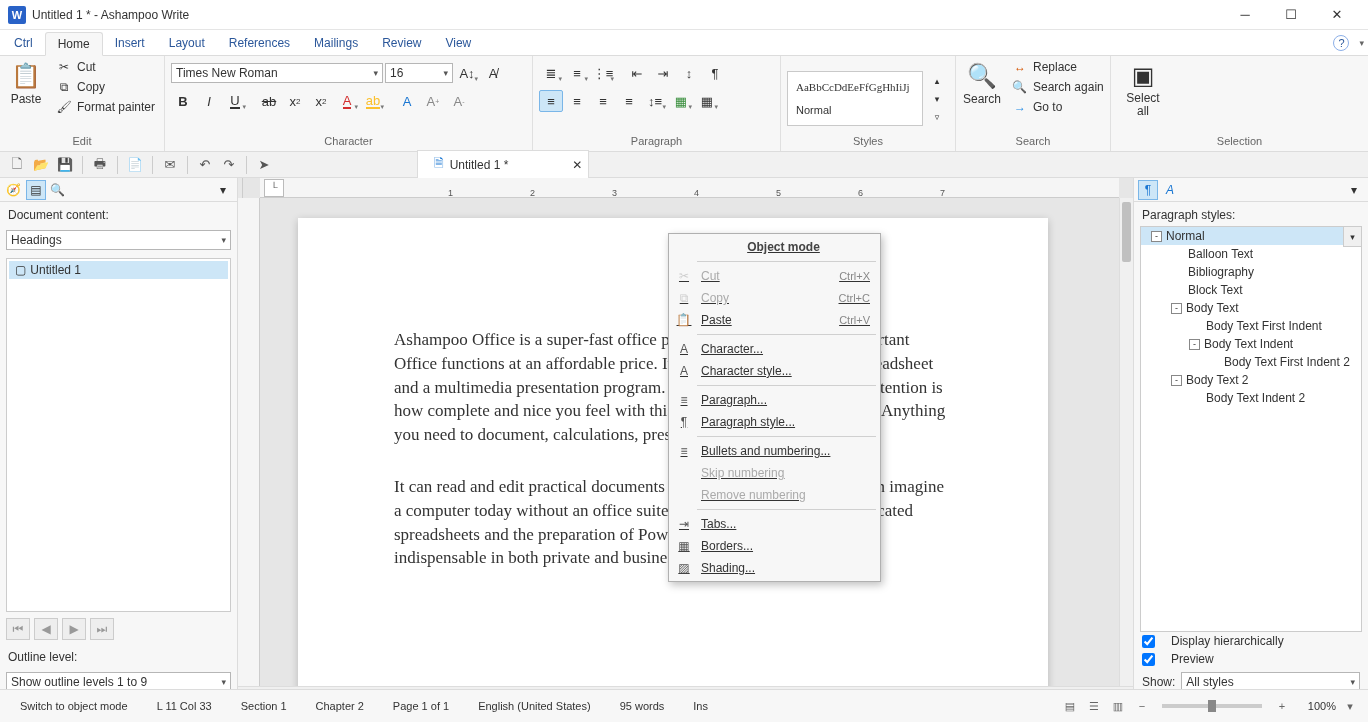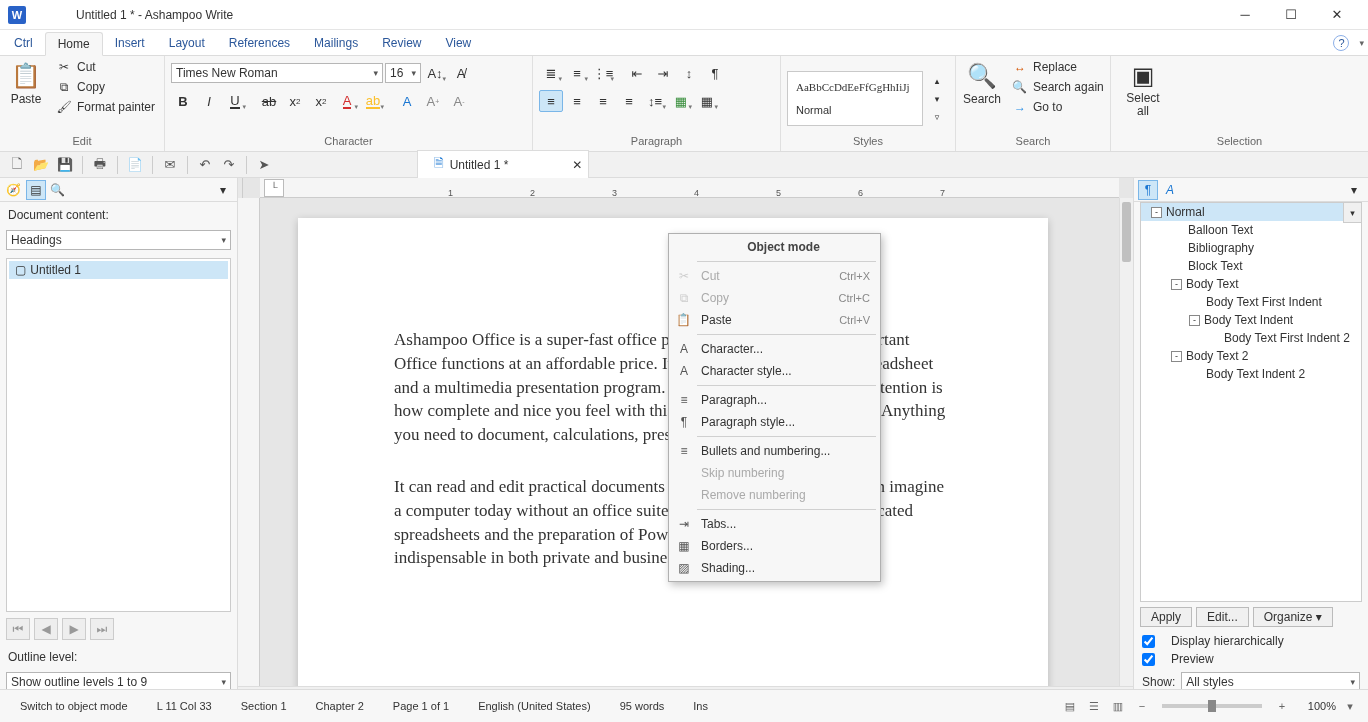--- a/index.html
+++ b/index.html
@@ -1,21 +1,21 @@
 <!DOCTYPE html>
 <html><head>
 <meta charset="utf-8">
 <style>
 * { box-sizing: border-box; margin: 0; padding: 0; }
 body { font-family: "Segoe UI", Tahoma, sans-serif; font-size: 12px; color: #333; background: #fff; width: 1368px; height: 722px; overflow: hidden; position: relative; }
 
 
 .titlebar { height: 30px; background: #fff; border-bottom: 1px solid #e5e5e5; display: flex; align-items: center; padding: 0 8px; }
 .titlebar .app-icon { width: 18px; height: 18px; background: #2962c7; color: #fff; font-weight: bold; display: inline-flex; align-items: center; justify-content: center; border-radius: 2px; font-size: 11px; margin-right: 6px; }
-.titlebar .title { font-size: 12px; margin-left: 44px; }
+.titlebar .title { font-size: 12px; }
 .titlebar .wbtns { margin-left: auto; display: flex; gap: 0; }
 .titlebar .wbtn { width: 46px; height: 30px; display: flex; align-items: center; justify-content: center; font-size: 13px; }
 
 
 .menubar { height: 26px; display: flex; align-items: center; border-bottom: 1px solid #dcdcdc; padding: 0 2px; }
 .menubar .mtab { padding: 4px 12px; font-size: 12px; color: #2b579a; }
 .menubar .mtab.active { background: #f7f7f7; border: 1px solid #dcdcdc; border-bottom-color: #f7f7f7; border-radius: 3px 3px 0 0; color: #333; position: relative; top: 1px; }
 .menubar .help { margin-left: auto; margin-right: 10px; color: #2b579a; font-size: 14px; border:1px solid #8db0e8; border-radius:50%; width:16px; height:16px; display:flex; align-items:center; justify-content:center; font-size:11px;}
 
 
@@ -71,21 +71,21 @@
 .ruler-v { position:absolute; top:20px; left:0; bottom:0; width:22px; background:#f5f5f5; border-right:1px solid #ccc; }
 .page { position:absolute; top:40px; left:60px; width:750px; height:560px; background:#fff; box-shadow: 0 2px 8px rgba(0,0,0,.2); }
 .page .body { position:absolute; left:96px; top:110px; right:100px; font-family:"Times New Roman", serif; font-size:17px; line-height:1.4; }
 .page .p { margin-bottom: 28px; }
 .vscroll { position:absolute; right:0; top:20px; bottom:0; width:14px; background:#f0f0f0; border-left:1px solid #ddd; }
 .vscroll .thumb { position:absolute; left:2px; right:2px; top:4px; height:60px; background:#c0c0c0; border-radius:2px; }
 .splitter-left { position:absolute; left:0; top:0; bottom:0; width:5px; background:#e8e8e8; border-right:1px solid #ccc; }
 .splitter-left .grip { position:absolute; top:50%; left:1px; width:3px; height:30px; background:repeating-linear-gradient(#999,#999 1px,transparent 1px,transparent 3px); transform:translateY(-50%); }
 
 
-.ctxmenu { position:absolute; left:668px; top:233px; width:213px; background:#f7f7f7; border:1px solid #b0b0b0; box-shadow:2px 3px 8px rgba(0,0,0,.25); z-index:100; padding:2px 0; }
+.ctxmenu { position:absolute; left:668px; top:233px; width:213px; background:#f7f7f7; border:1px solid #b0b0b0; box-shadow:2px 3px 8px rgba(0,0,0,.25); z-index:100; padding:2px 0;text-decoration:underline; }
 .ctxmenu .citem { display:flex; align-items:center; padding: 3px 10px 3px 6px; font-size:12px; gap:8px; height:22px; }
 .ctxmenu .citem.disabled { color:#aaa; }
 .ctxmenu .citem .cico { width:18px; display:inline-flex; justify-content:center; font-size:12px; color:#555; }
 .ctxmenu .citem.disabled .cico { color:#ccc; }
 .ctxmenu .citem .sc { margin-left:auto; color:#888; font-size:11px; }
 .ctxmenu .csep { height:1px; background:#d0d0d0; margin:3px 4px 3px 28px; }
 .ctxmenu .citem:first-child { font-weight:bold; color:#444; justify-content:center; padding-left: 28px;}
 
 
 .rightpanel { width:235px; border-left:1px solid #dcdcdc; background:#f7f7f7; display:flex; flex-direction:column; }
@@ -171,21 +171,21 @@
     <div class="label">Edit</div>
   </div>
 
   <div class="rgroup" style="width:368px;">
     <div class="content" style="flex-direction:column; gap:6px; width:100%; padding-top:4px;">
       <div class="row">
         <div class="combo" style="width:212px;">
             <span>Times New Roman</span>
             <span class="arr">▾</span>
           </div>
-        <div class="combo" style="width:36px;">
+        <div class="combo" style="width:68px;">
             <span>16</span>
             <span class="arr">▾</span>
           </div>
         <div class="ibtn dd">A↕</div>
         <div class="ibtn">A̸</div>
       </div>
       <div class="row">
         <div class="ibtn">
             <b>B</b>
           </div>
@@ -373,20 +373,21 @@
         <div class="thumb"></div>
       </div>
   </div>
 
   <div class="rightpanel">
     <div class="rptoolbar">
       <div class="rpbtn active" style="color:#1976d2">¶</div>
       <div class="rpbtn" style="color:#1976d2; font-style:italic">A</div>
       <div class="rpbtn" style="margin-left:auto">▾</div>
     </div>
+    <div class="plabel">Paragraph styles:</div>
     <div class="styletree" id="styletree">
       <div class="ddbtn">▾</div>
     <div class="st ind0 sel">
           <span class="box">-</span>
           <span>Normal</span>
         </div>
         <div class="st ind1">
           <span style="width: 13px; display: inline-block;"></span>
           <span>Balloon Text</span>
         </div>
@@ -416,25 +417,20 @@
         </div>
         <div class="st ind1">
           <span class="box">-</span>
           <span>Body Text 2</span>
         </div>
         <div class="st ind2">
           <span style="width: 13px; display: inline-block;"></span>
           <span>Body Text Indent 2</span>
         </div>
       </div>
-    <div class="btnrow">
-      <div class="b">Apply</div>
-      <div class="b">Edit...</div>
-      <div class="b">Organize ▾</div>
-    </div>
     <div class="chk">
         <input type="checkbox" checked="" style="">
         <span>Display hierarchically</span>
       </div>
     <div class="chk">
         <input type="checkbox" checked="" style="">
         <span>Preview</span>
       </div>
     <div class="showrow">
       <span>Show:</span>

